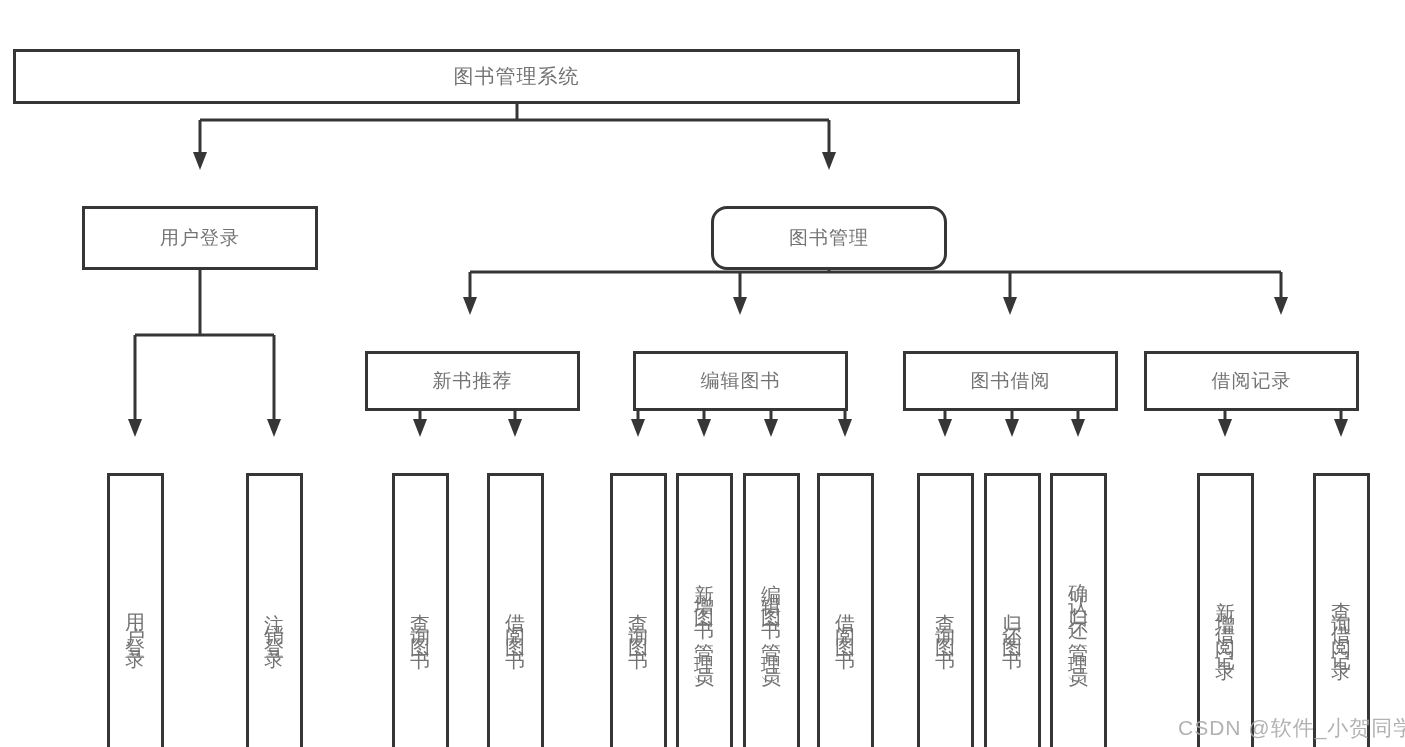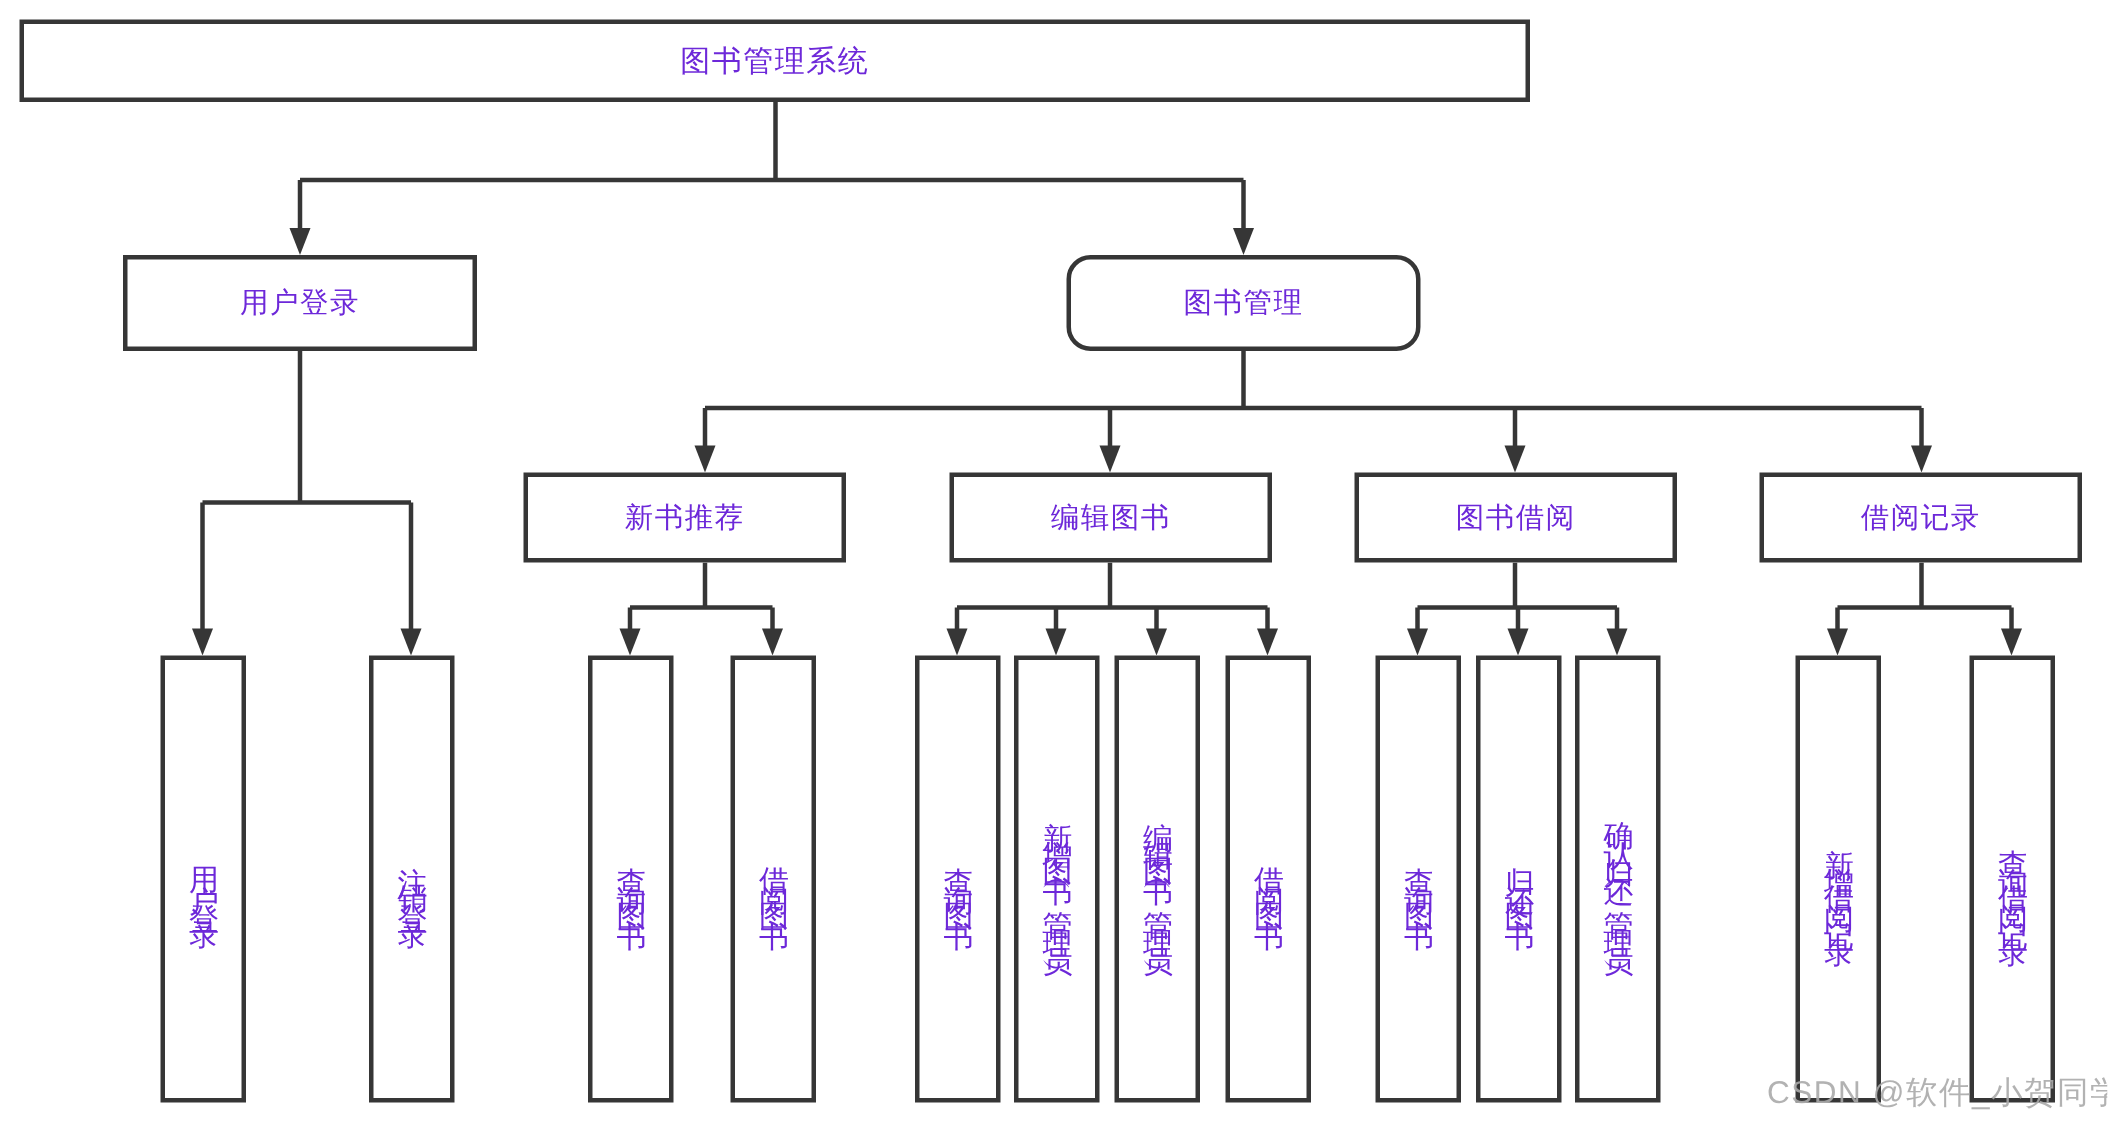--- a/index.html
+++ b/index.html
@@ -16,25 +16,26 @@
   }
   #connectors {
     position: absolute; left: 0; top: 0;
     width: 1405px; height: 747px;
     z-index: 0;
   }
   .box {
     position: absolute;
     background: #ffffff;
     border: 3px solid #363636;
-    color: #6d28d9;
+    color: #737373;
     display: flex;
     align-items: center;
     justify-content: center;
     z-index: 1;
+    margin-top: 36px;
   }
   .h-box { font-size: 20px; letter-spacing: 1px; }
   .root-box  { left: 13px;  top: 13px;  width: 1007px; height: 55px; }
   .l2-box    { top: 170px; width: 236px; height: 64px; font-size: 19px; }
   .l2-left   { left: 82px; }
   .l2-right  { left: 711px; border-radius: 16px; }
   .l3-box    { top: 315px; width: 215px; height: 60px; font-size: 19px; }
   .v-box {
     top: 437px; width: 57px; height: 298px;
     font-size: 20px;
@@ -132,30 +133,30 @@
     <span>图书管理系统</span>
   </div>
 
   <div class="box h-box l2-box l2-left">
     <span>用户登录</span>
   </div>
   <div class="box h-box l2-box l2-right">
     <span>图书管理</span>
   </div>
 
-  <div class="box h-box l3-box" style="left:349px">
+  <div class="box h-box l3-box" style="left:365px">
     <span>新书推荐</span>
   </div>
   <div class="box h-box l3-box" style="left:633px">
     <span>编辑图书</span>
   </div>
   <div class="box h-box l3-box" style="left:903px">
     <span>图书借阅</span>
   </div>
-  <div class="box h-box l3-box" style="left:1173px">
+  <div class="box h-box l3-box" style="left:1144px">
     <span>借阅记录</span>
   </div>
 
   <div class="box v-box" style="left:107px">
     <span class="vtext">用户登录</span>
   </div>
   <div class="box v-box" style="left:246px">
     <span class="vtext">注销登录</span>
   </div>
 

